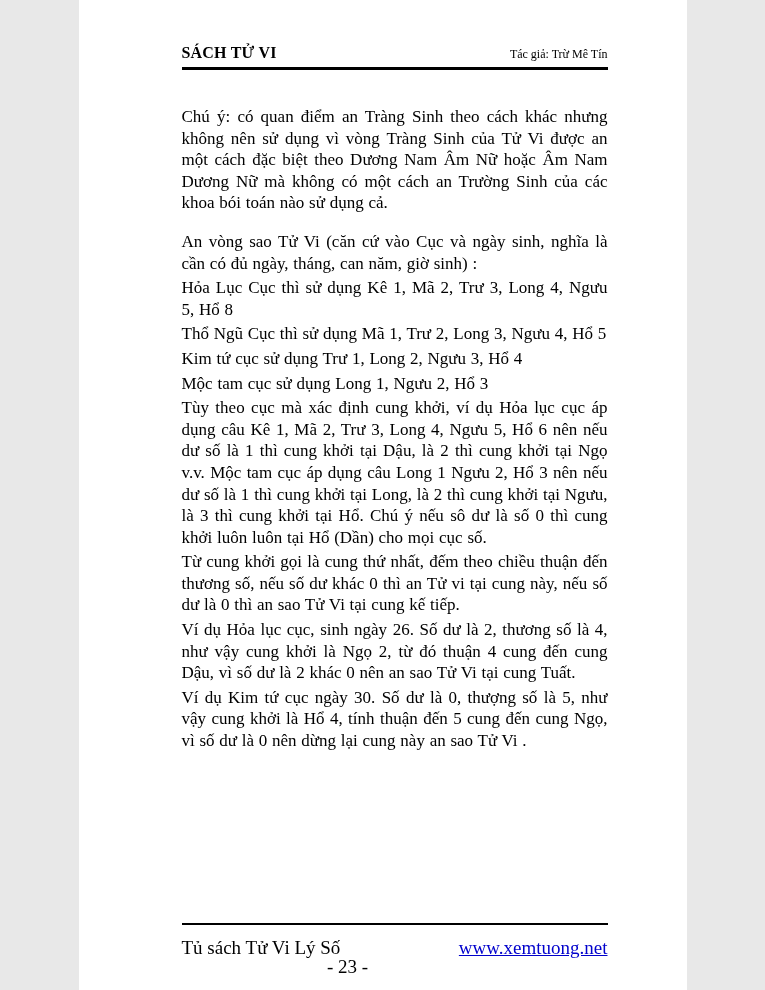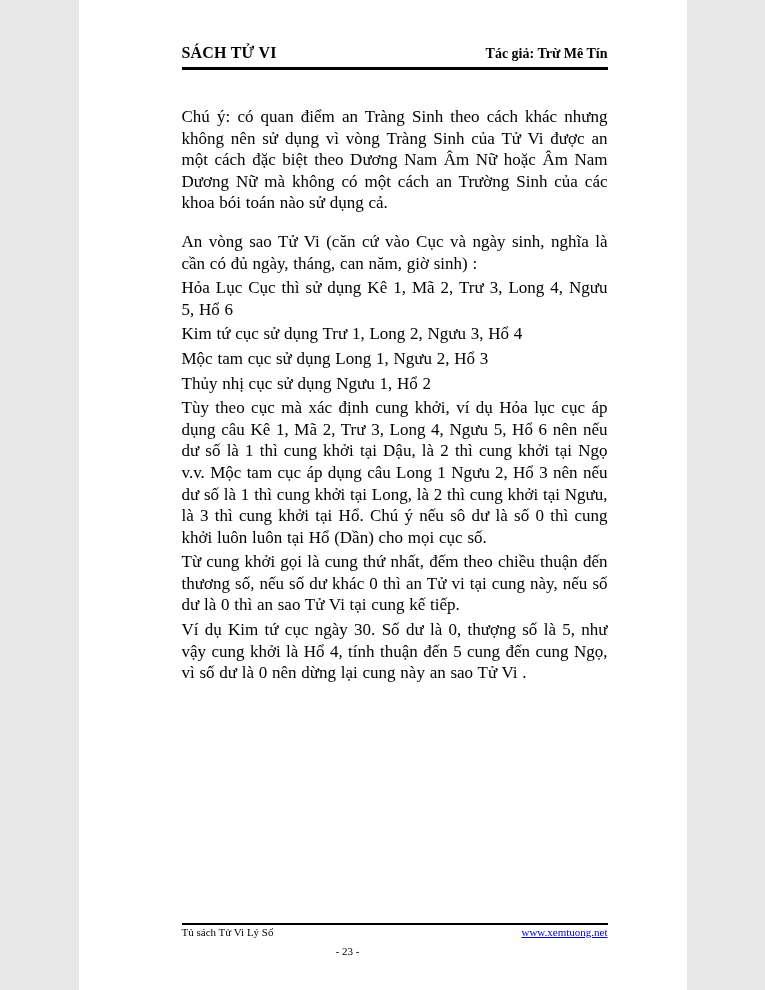--- a/index.html
+++ b/index.html
@@ -27,40 +27,39 @@
     align-items: baseline;
     border-bottom: 3px solid var(--rule-color);
     padding-bottom: 5px;
   }
   .page-header .book-title {
     font-weight: bold;
     font-size: 16px;
     letter-spacing: 0.2px;
   }
   .page-header .author {
-    font-size: 14px;
-    font-weight: bold;
+    font-size: 12px;
   }
   .page-body { margin-top: 36px; }
   .page-body p {
     font-size: 17px;
     line-height: 21.6px;
     text-align: justify;
     margin-bottom: 3px;
     word-spacing: 0.5px;
   }
   .page-body p.gap-before { margin-top: 17px; }
   .page-footer {
     position: absolute;
     left: 103px;
     right: 79px;
     top: 923px;
     border-top: 2px solid var(--rule-color);
-    padding-top: 1px;
-    font-size: 11px;
+    padding-top: 12px;
+    font-size: 19px;
   }
   .page-footer .footer-left { float: left; }
   .page-footer .footer-center {
     position: absolute;
     left: 39%;
     transform: translateX(-50%);
     margin-top: 19px;
   }
   .page-footer .footer-right {
     float: right;
@@ -75,26 +74,27 @@
   <div class="content">
 
     <header class="page-header">
       <span class="book-title">SÁCH TỬ VI</span>
       <span class="author">Tác giả: Trừ Mê Tín</span>
     </header>
 
     <main class="page-body">
       <p>Chú ý: có quan điểm an Tràng Sinh theo cách khác nhưng không nên sử dụng vì vòng Tràng Sinh của Tử Vi được an một cách đặc biệt theo Dương Nam Âm Nữ hoặc Âm Nam Dương Nữ mà không có một cách an Trường Sinh của các khoa bói toán nào sử dụng cả.</p>
       <p class="gap-before">An vòng sao Tử Vi (căn cứ vào Cục và ngày sinh, nghĩa là cần có đủ ngày, tháng, can năm, giờ sinh) :</p>
-      <p>Hỏa Lục Cục thì sử dụng Kê 1, Mã 2, Trư 3, Long 4, Ngưu 5, Hổ 6</p>
+      <p>Hỏa Lục Cục thì sử dụng Kê 1, Mã 2, Trư 3, Long 4, Ngưu 5, Hổ 8</p>
+      <p>Thổ Ngũ Cục thì sử dụng Mã 1, Trư 2, Long 3, Ngưu 4, Hổ 5</p>
       <p>Kim tứ cục sử dụng Trư 1, Long 2, Ngưu 3, Hổ 4</p>
       <p>Mộc tam cục sử dụng Long 1, Ngưu 2, Hổ 3</p>
-      <p>Thủy nhị cục sử dụng Ngưu 1, Hổ 2</p>
       <p>Tùy theo cục mà xác định cung khởi, ví dụ Hỏa lục cục áp dụng câu Kê 1, Mã 2, Trư 3, Long 4, Ngưu 5, Hổ 6 nên nếu dư số là 1 thì cung khởi tại Dậu, là 2 thì cung khởi tại Ngọ v.v. Mộc tam cục áp dụng câu Long 1 Ngưu 2, Hổ 3 nên nếu dư số là 1 thì cung khởi tại Long, là 2 thì cung khởi tại Ngưu, là 3 thì cung khởi tại Hổ. Chú ý nếu sô dư là số 0 thì cung khởi luôn luôn tại Hổ (Dần) cho mọi cục số.</p>
       <p>Từ cung khởi gọi là cung thứ nhất, đếm theo chiều thuận đến thương số, nếu số dư khác 0 thì an Tử vi tại cung này, nếu số dư là 0 thì an sao Tử Vi tại cung kế tiếp.</p>
+      <p>Ví dụ Hỏa lục cục, sinh ngày 26. Số dư là 2, thương số là 4, như vậy cung khởi là Ngọ 2, từ đó thuận 4 cung đến cung Dậu, vì số dư là 2 khác 0 nên an sao Tử Vi tại cung Tuất.</p>
       <p>Ví dụ Kim tứ cục ngày 30. Số dư là 0, thượng số là 5, như vậy cung khởi là Hổ 4, tính thuận đến 5 cung đến cung Ngọ, vì số dư là 0 nên dừng lại cung này an sao Tử Vi .</p>
     </main>
 
   </div>
 
   <footer class="page-footer">
     <span class="footer-left">Tủ sách Tử Vi Lý Số</span>
     <span class="footer-center">- 23 -</span>
     <a class="footer-right" href="#">www.xemtuong.net</a>
   </footer>

